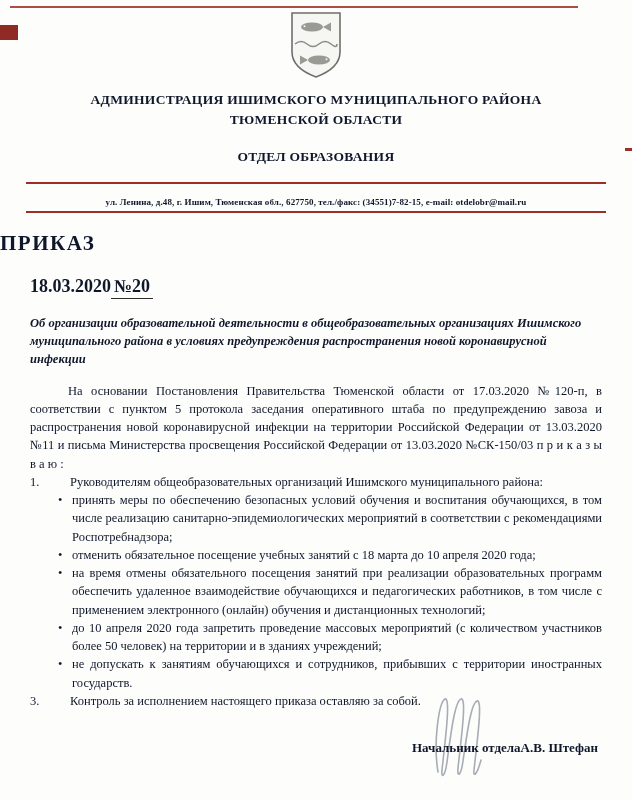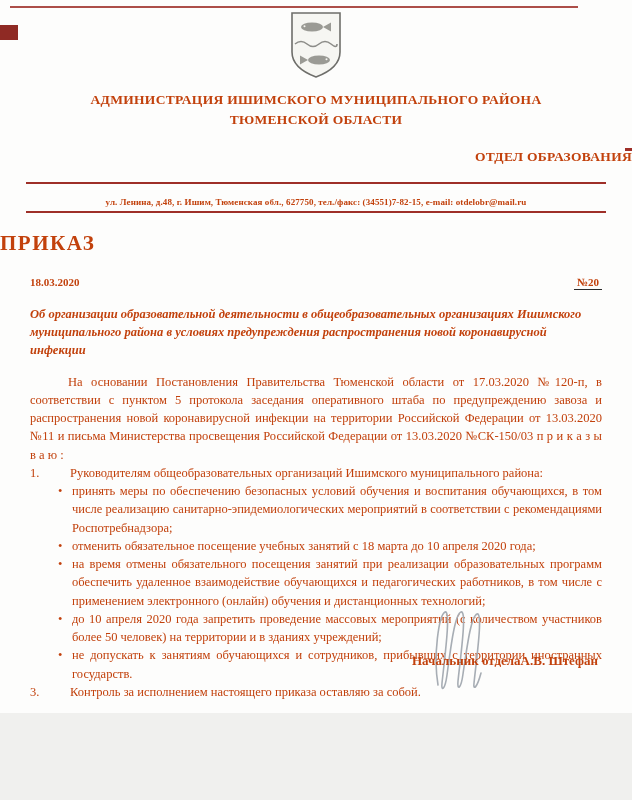--- a/index.html
+++ b/index.html
@@ -1,23 +1,23 @@
 <!DOCTYPE html>
 <html><head>
 <meta charset="utf-8">
 <style>
   html, body { margin: 0; padding: 0; background: #f0f0ee; }
   .page {
     position: relative;
     width: 632px;
-    height: 713px;
+    height: 800px;
     margin: 0 auto;
     background: #fdfdfc;
     font-family: "Liberation Serif", "DejaVu Serif", serif;
-    color: #c2410c;
+    color: #0f172a;
     overflow: hidden;
     box-sizing: border-box;
   }
 
   
   .artifact-top-line {
     position: absolute; top: 6px; left: 10px; width: 568px; height: 2px;
     background: #9e2f28; opacity: .85;
   }
   .artifact-corner {
@@ -29,40 +29,40 @@
     background: #9e2f28;
   }
 
   .emblem { width: 54px; margin: 10px auto 0; display: block; }
 
   .org-name {
     text-align: center; font-weight: bold; font-size: 13.5px;
     line-height: 1.45; letter-spacing: .3px; margin-top: 10px;
   }
   .department {
-    text-align: right; font-weight: bold; font-size: 13.5px;
+    text-align: center; font-weight: bold; font-size: 13.5px;
     margin-top: 20px; letter-spacing: .3px;
   }
   .contact-band {
     margin: 17px 26px 0;
     border-top: 2px solid #9e2f28;
     border-bottom: 2px solid #9e2f28;
     padding: 13px 2px 4px;
     text-align: center; font-weight: bold; font-size: 9px;
     letter-spacing: .1px;
   }
 
   .doc-type {
     text-align: left; font-size: 21px; font-weight: bold;
     margin: 18px 0 0; letter-spacing: 1.5px;
   }
 
   .date-row {
-    display: flex; justify-content: space-between; align-items: baseline;
-    margin: 20px 30px 0; font-weight: bold; font-size: 11px;
+    display: flex; align-items: baseline;
+    margin: 20px 30px 0; font-weight: bold; font-size: 18px;
   }
   .doc-number { border-bottom: 1.5px solid #2a2a2a; padding: 0 3px 1px; }
 
   .subject {
     margin: 15px 30px 0; font-weight: bold; font-style: italic;
     font-size: 12.5px; line-height: 1.45; text-align: left;
   }
 
   .preamble {
     margin: 13px 30px 0; font-size: 12.5px; line-height: 1.46;

